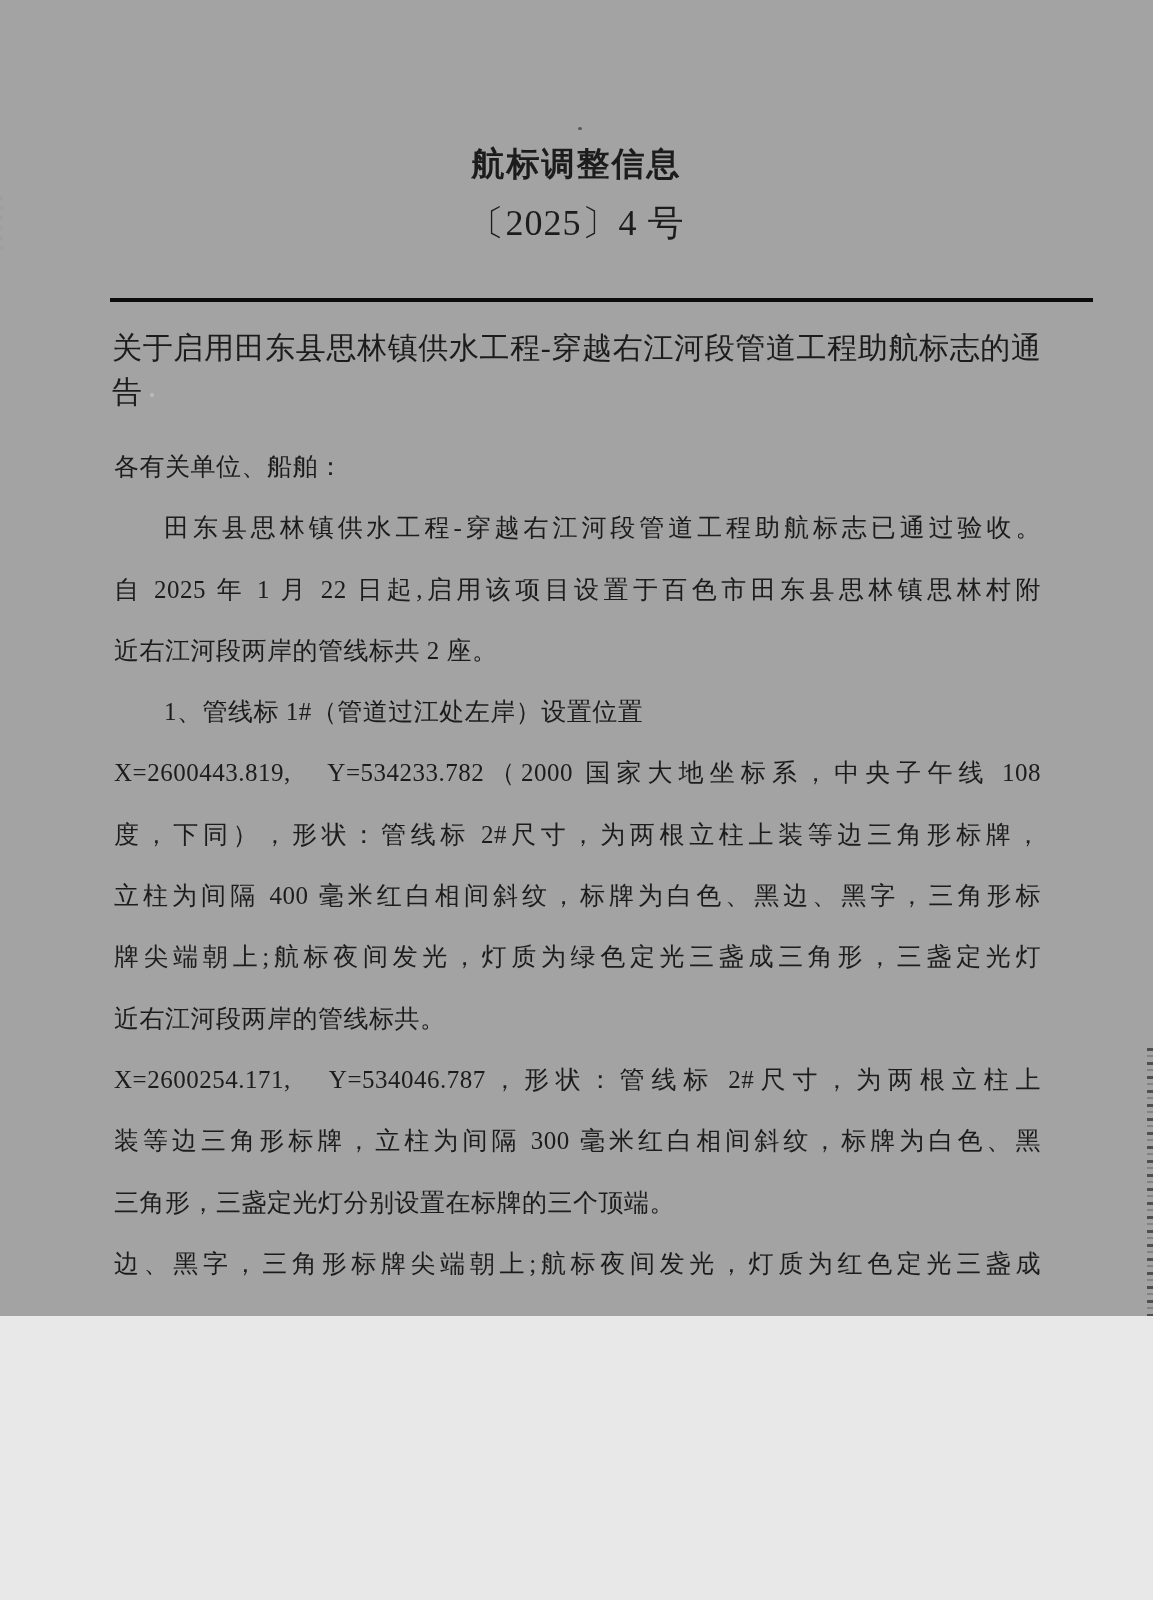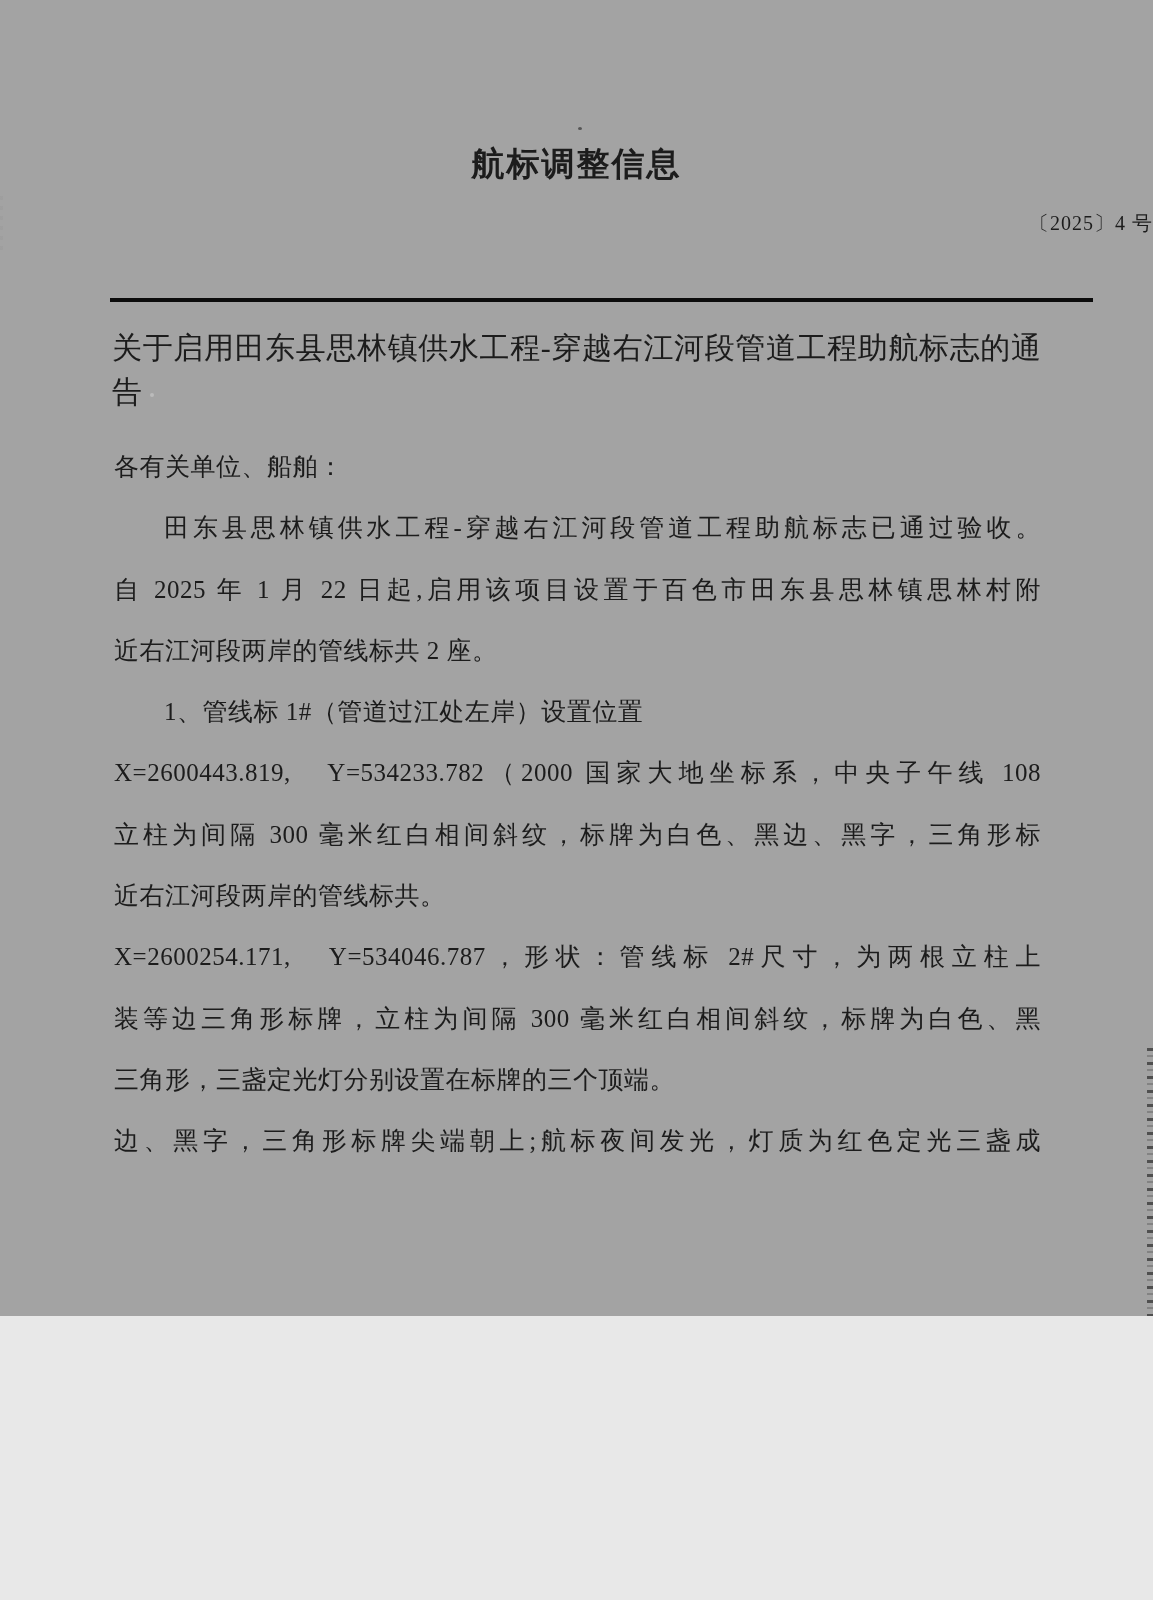--- a/index.html
+++ b/index.html
@@ -27,22 +27,22 @@
     font-size: 33px;
     font-weight: bold;
     letter-spacing: 2px;
     line-height: 42px;
   }
   .doc-number {
     position: absolute;
     top: 204px;
     left: 0;
     width: 100%;
-    text-align: right;
-    font-size: 20px;
+    text-align: center;
+    font-size: 36px;
     font-weight: normal;
     letter-spacing: 1px;
     line-height: 38px;
   }
   .rule {
     position: absolute;
     top: 298px;
     left: 110px;
     width: 983px;
     height: 4px;
@@ -166,21 +166,23 @@
 
   <div class="doc-heading">关于启用田东县思林镇供水工程-穿越右江河段管道工程助航标志的通告</div>
 
   <div class="doc-body">
     <div class="line">各有关单位、船舶：</div>
     <div class="line justify indent2">田东县思林镇供水工程-穿越右江河段管道工程助航标志已通过验收。</div>
     <div class="line justify">自 2025 年 1 月 22 日起,启用该项目设置于百色市田东县思林镇思林村附</div>
     <div class="line">近右江河段两岸的管线标共 2 座。</div>
     <div class="line indent2">1、管线标 1#（管道过江处左岸）设置位置</div>
     <div class="line justify">X=2600443.819,　Y=534233.782（2000 国家大地坐标系，中央子午线 108</div>
-    <div class="line justify">立柱为间隔 300 毫米红白相间斜纹，标牌为白色、黑边、黑字，三角形标</div>
+    <div class="line justify">度，下同），形状：管线标 2#尺寸，为两根立柱上装等边三角形标牌，</div>
+    <div class="line justify">立柱为间隔 400 毫米红白相间斜纹，标牌为白色、黑边、黑字，三角形标</div>
+    <div class="line justify">牌尖端朝上;航标夜间发光，灯质为绿色定光三盏成三角形，三盏定光灯</div>
     <div class="line">近右江河段两岸的管线标共。</div>
     <div class="line justify">X=2600254.171,　Y=534046.787，形状：管线标 2#尺寸，为两根立柱上</div>
     <div class="line justify">装等边三角形标牌，立柱为间隔 300 毫米红白相间斜纹，标牌为白色、黑</div>
     <div class="line">三角形，三盏定光灯分别设置在标牌的三个顶端。</div>
     <div class="line justify">边、黑字，三角形标牌尖端朝上;航标夜间发光，灯质为红色定光三盏成</div>
 
   </div>
 
   <div class="edge-artifact-right"></div>
   <div class="edge-artifact-right-low"></div>

